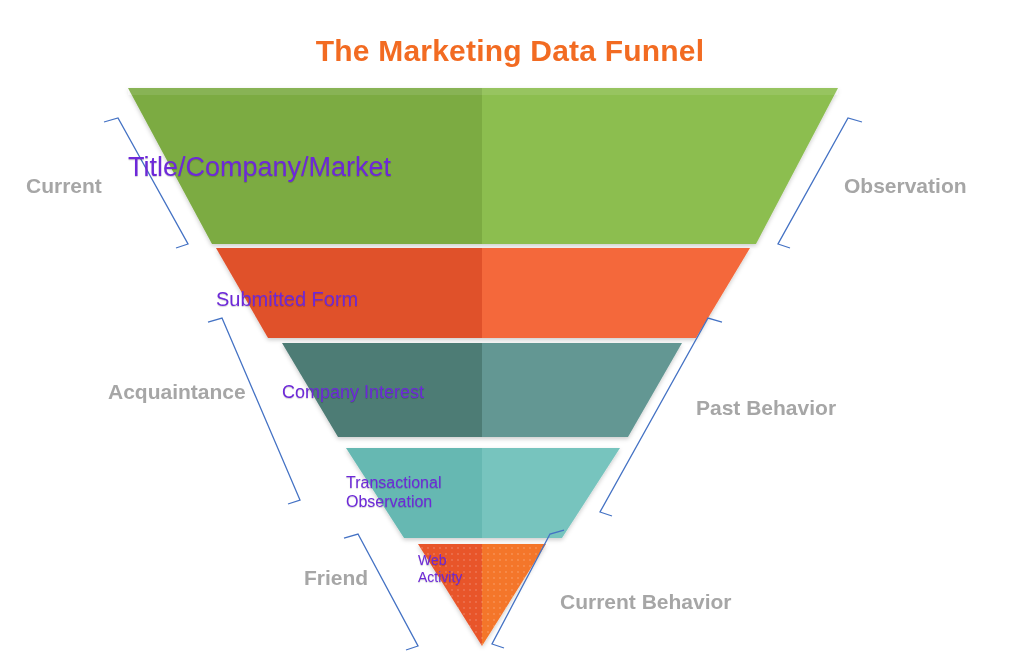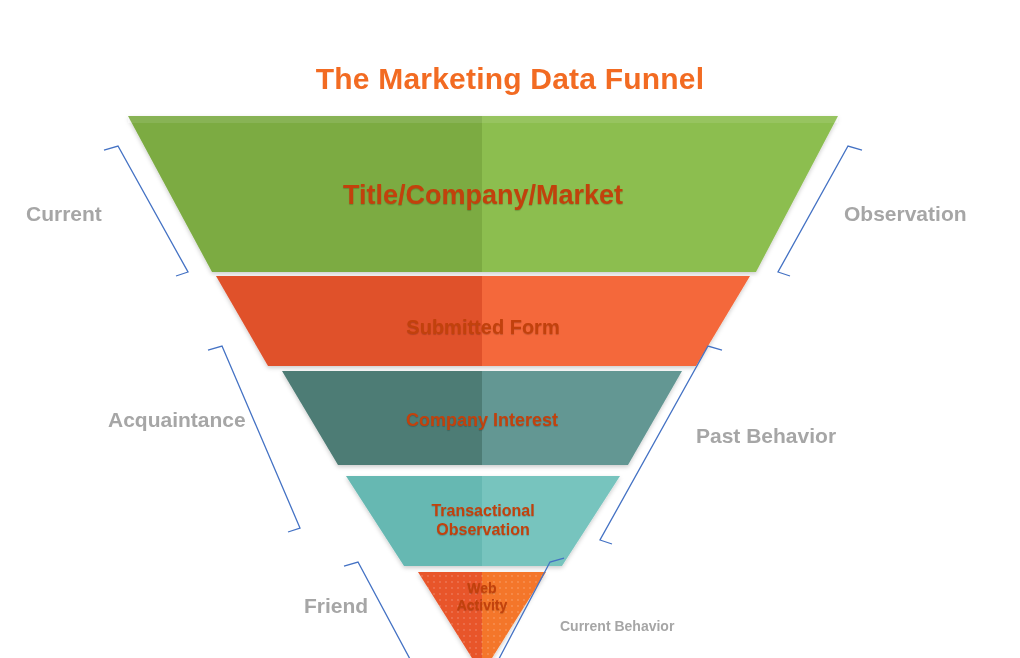--- a/index.html
+++ b/index.html
@@ -13,21 +13,20 @@
     position: relative;
     overflow: hidden;
     font-family: "Liberation Sans", sans-serif;
   }
 
   #stage {
     position: absolute;
     left: 0; top: 0;
     width: 1020px;
     height: 560px;
-    margin-top: 28px;
   }
 
   .title {
     position: absolute;
     left: 0;
     top: 34px;
     width: 1020px;
     text-align: center;
     font-size: 30px;
     font-weight: bold;
@@ -38,23 +37,22 @@
 
   svg.funnel {
     position: absolute;
     left: 0; top: 0;
     width: 1020px;
     height: 658px;
   }
 
   .band-label {
     position: absolute;
-    text-align: center;
-    color: #c2410c;
-    font-weight: bold;
+    color: #6d28d9;
+    font-weight: normal;
     font-family: "Liberation Sans", sans-serif;
     text-shadow: 0 1px 1px rgba(0,0,0,0.18);
     pointer-events: none;
     line-height: 1.18;
   }
 
   .side-label {
     position: absolute;
     color: #A6A6A6;
     font-weight: bold;
@@ -138,15 +136,15 @@
   <div class="side-label" style="left:26px; top:174px; font-size:21px;">Current</div>
 
   <div class="side-label" style="left:108px; top:380px; font-size:21px;">Acquaintance</div>
 
   <div class="side-label" style="left:304px; top:566px; font-size:21px;">Friend</div>
 
   <div class="side-label" style="left:844px; top:174px; font-size:21px;">Observation</div>
 
   <div class="side-label" style="left:696px; top:396px; font-size:21px;text-align:center;">Past Behavior</div>
 
-  <div class="side-label" style="left:560px; top:590px; font-size:14px;text-align:center;">Current Behavior</div>
+  <div class="side-label" style="left:560px; top:590px; font-size:21px;text-align:center;">Current Behavior</div>
 
 </div>
 
 </body></html>

